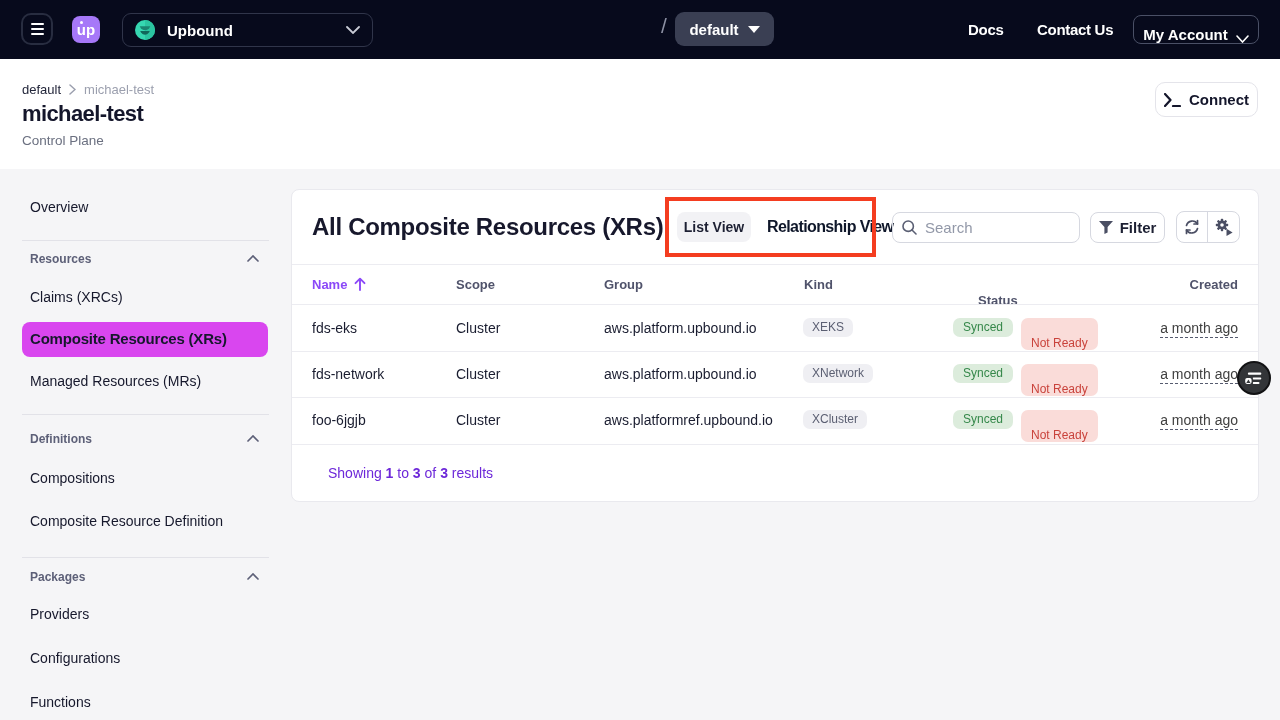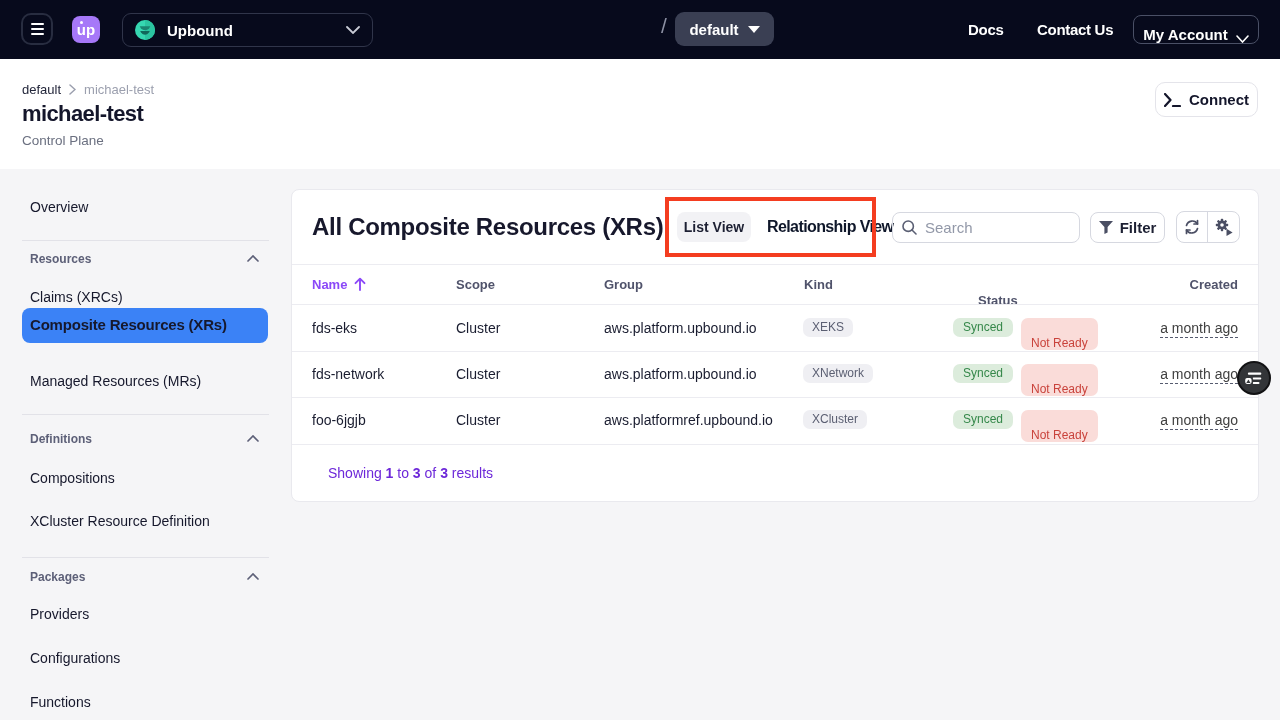--- a/index.html
+++ b/index.html
@@ -35,21 +35,21 @@
 #title { position:absolute; left:22px; top:42px; letter-spacing:-0.6px; font-size:22px; font-weight:bold; color:#14162b; }
 #subtitle { position:absolute; left:22px; top:74px; font-size:13.5px; color:#6b7080; }
 #connect { position:absolute; left:1155px; top:23px; width:103px; height:35px; background:#fff; border:1.5px solid #e4e4ea; border-radius:10px; display:flex; align-items:center; justify-content:center; font-size:15px; font-weight:bold; color:#14162b; }
 #connect svg { margin-right:8px; }
 
 
 .sb-item { position:absolute; left:30px; font-size:14px; color:#16182c; }
 .sb-label { position:absolute; left:30px; font-size:12px; font-weight:bold; color:#5d6078; }
 .sb-div { position:absolute; left:22px; width:247px; height:1px; background:#e2e2e8; }
 .sb-chev { position:absolute; left:247px; }
-#sb-sel { position:absolute; left:22px; top:308px; width:246px; height:35px; background:#3b82f6; border-radius:8px; }
+#sb-sel { position:absolute; left:22px; top:322px; width:246px; height:35px; background:#d946ef; border-radius:8px; }
 #sb-sel span { position:absolute; left:8px; top:8px; font-size:15px; font-weight:bold; color:#16182c; letter-spacing:-0.2px; }
 
 
 #card { position:absolute; left:291px; top:189px; width:968px; height:313px; background:#fff; border:1px solid #e9e9ee; border-radius:8px; }
 #card h1 { position:absolute; left:20px; top:23px; font-size:24px; font-weight:bold; color:#17182c; letter-spacing:-0.3px; }
 #redbox { position:absolute; left:373px; top:7px; width:211px; height:60px; border:4px solid #f43d20; }
 #listview { position:absolute; left:385px; top:22px; width:74px; height:30px; background:#f2f2f5; border-radius:8px; font-size:14px; font-weight:bold; color:#1d2033; text-align:center; line-height:30px; }
 #relview { position:absolute; left:475px; top:22px; width:98px; height:30px; font-size:16px; font-weight:bold; color:#0f172a; line-height:30px; white-space:nowrap; text-align:center; letter-spacing:-0.6px; }
 #search { position:absolute; left:600px; top:22px; width:188px; height:31px; border:1px solid #d6d8e0; border-radius:8px; display:flex; align-items:center; }
 #search svg { margin-left:9px; }
@@ -140,21 +140,21 @@
 <div id="sb-sel">
     <span>Composite Resources (XRs)</span>
   </div>
 <div class="sb-item" style="top:373px;">Managed Resources (MRs)</div>
 <div class="sb-div" style="top:414px;"></div>
 <div class="sb-label" style="top:432px;">Definitions</div>
 <svg class="sb-chev" style="top:435px;" width="12" height="7" viewBox="0 0 12 7">
     <path d="M1 6l5-5 5 5" stroke="#5d6078" stroke-width="1.7" fill="none" stroke-linecap="round"></path>
   </svg>
 <div class="sb-item" style="top:470px;">Compositions</div>
-<div class="sb-item" style="top:513px;">XCluster Resource Definition</div>
+<div class="sb-item" style="top:513px;">Composite Resource Definition</div>
 <div class="sb-div" style="top:557px;"></div>
 <div class="sb-label" style="top:570px;">Packages</div>
 <svg class="sb-chev" style="top:573px;" width="12" height="7" viewBox="0 0 12 7">
     <path d="M1 6l5-5 5 5" stroke="#5d6078" stroke-width="1.7" fill="none" stroke-linecap="round"></path>
   </svg>
 <div class="sb-item" style="top:606px;">Providers</div>
 <div class="sb-item" style="top:650px;">Configurations</div>
 <div class="sb-item" style="top:694px;">Functions</div>
 
 <div id="card">

